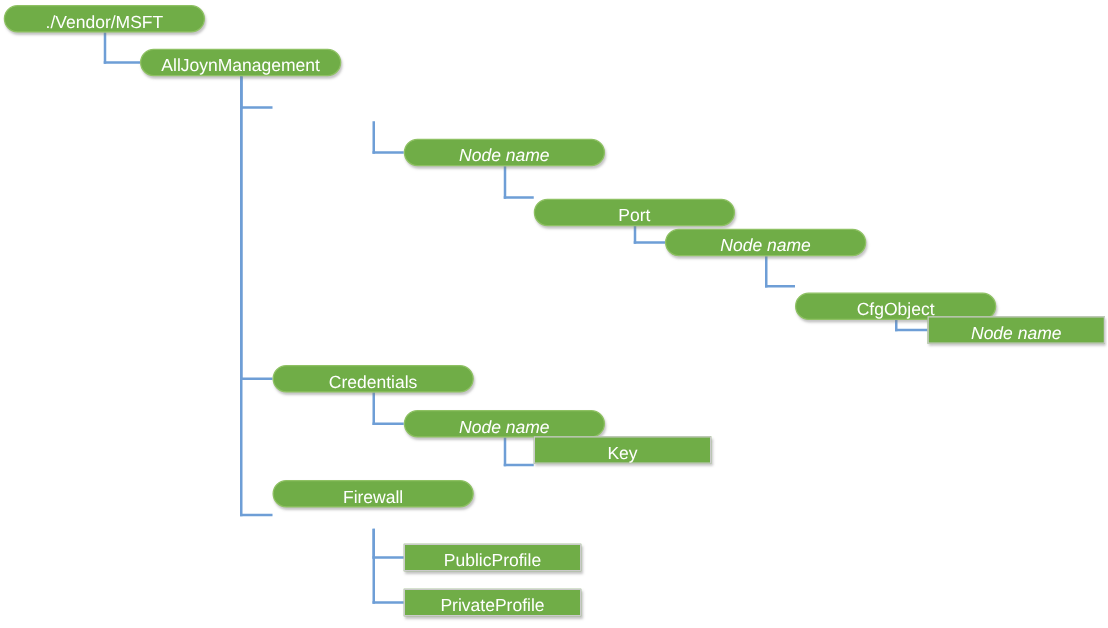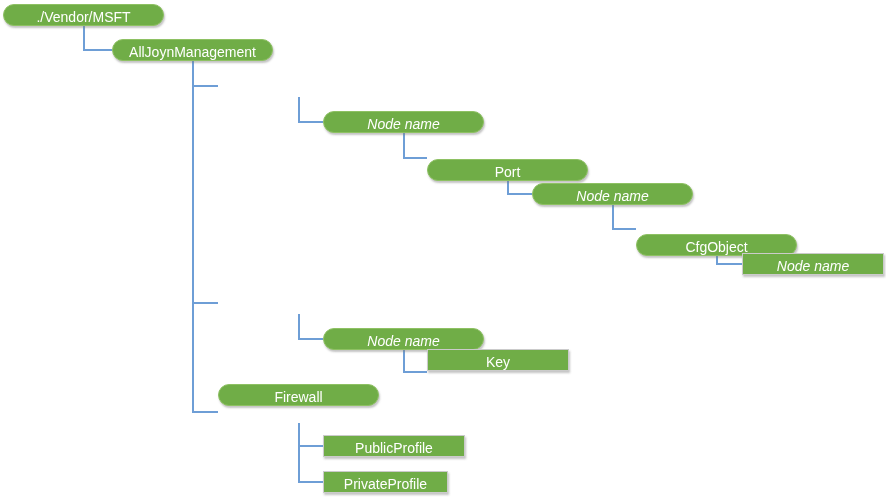--- a/index.html
+++ b/index.html
@@ -89,28 +89,31 @@
     </div>
     <div class="node pill italic" style="left: 532px; top: 183px; width: 161px;">
       <span>Node name</span>
     </div>
     <div class="node pill" style="left: 636px; top: 218px; width: 161px; margin-top: 16px;">
       <span>CfgObject</span>
     </div>
     <div class="node rect italic" style="left: 742px; top: 253px; width: 142px;">
       <span>Node name</span>
     </div>
+    <div class="node pill" style="left: 218px; top: 292px; width: 161px;">
+      <span>Credentials</span>
+    </div>
     <div class="node pill italic" style="left: 323px; top: 328px; width: 161px;">
       <span>Node name</span>
     </div>
     <div class="node rect" style="left: 427px; top: 349px; width: 142px;">
       <span>Key</span>
     </div>
     <div class="node pill" style="left: 218px; top: 384px; width: 161px;">
       <span>Firewall</span>
     </div>
     <div class="node rect" style="left: 323px; top: 435px; width: 142px;">
       <span>PublicProfile</span>
     </div>
-    <div class="node rect" style="left: 323px; top: 471px; width: 125px;">
+    <div class="node rect" style="left: 323px; top: 471px; width: 142px;">
       <span>PrivateProfile</span>
     </div>
   </div>
 
 </body></html>

